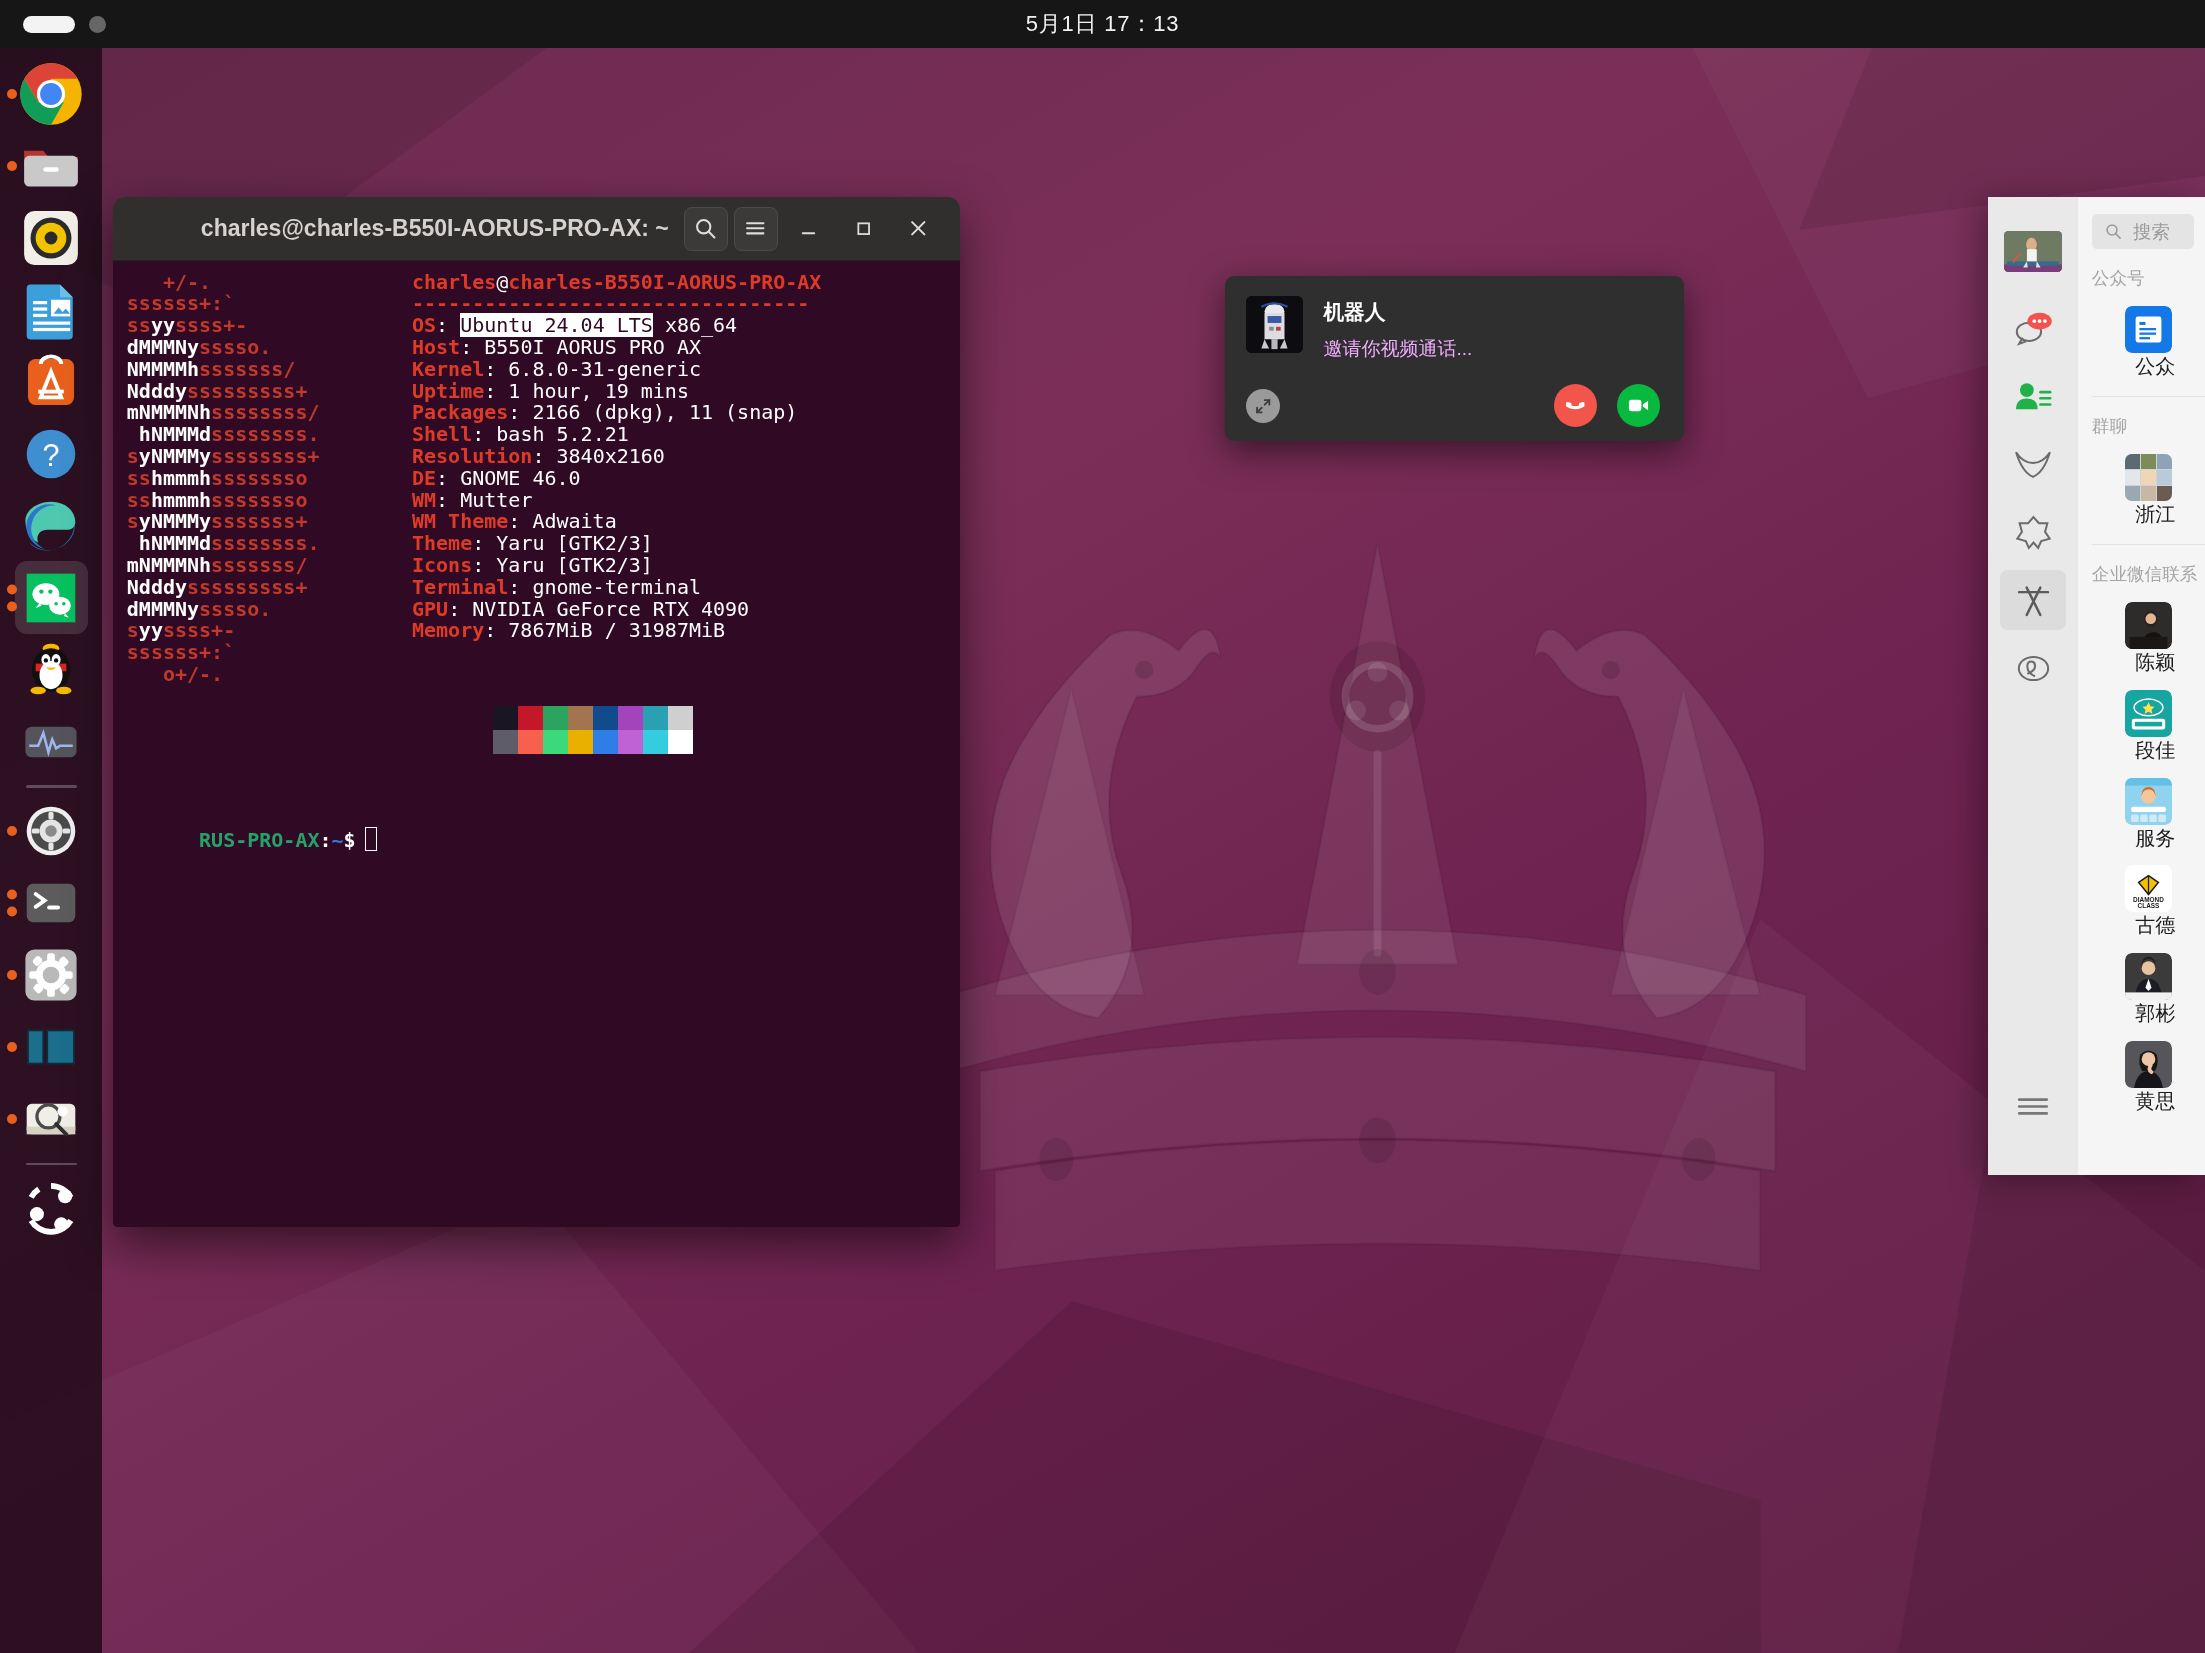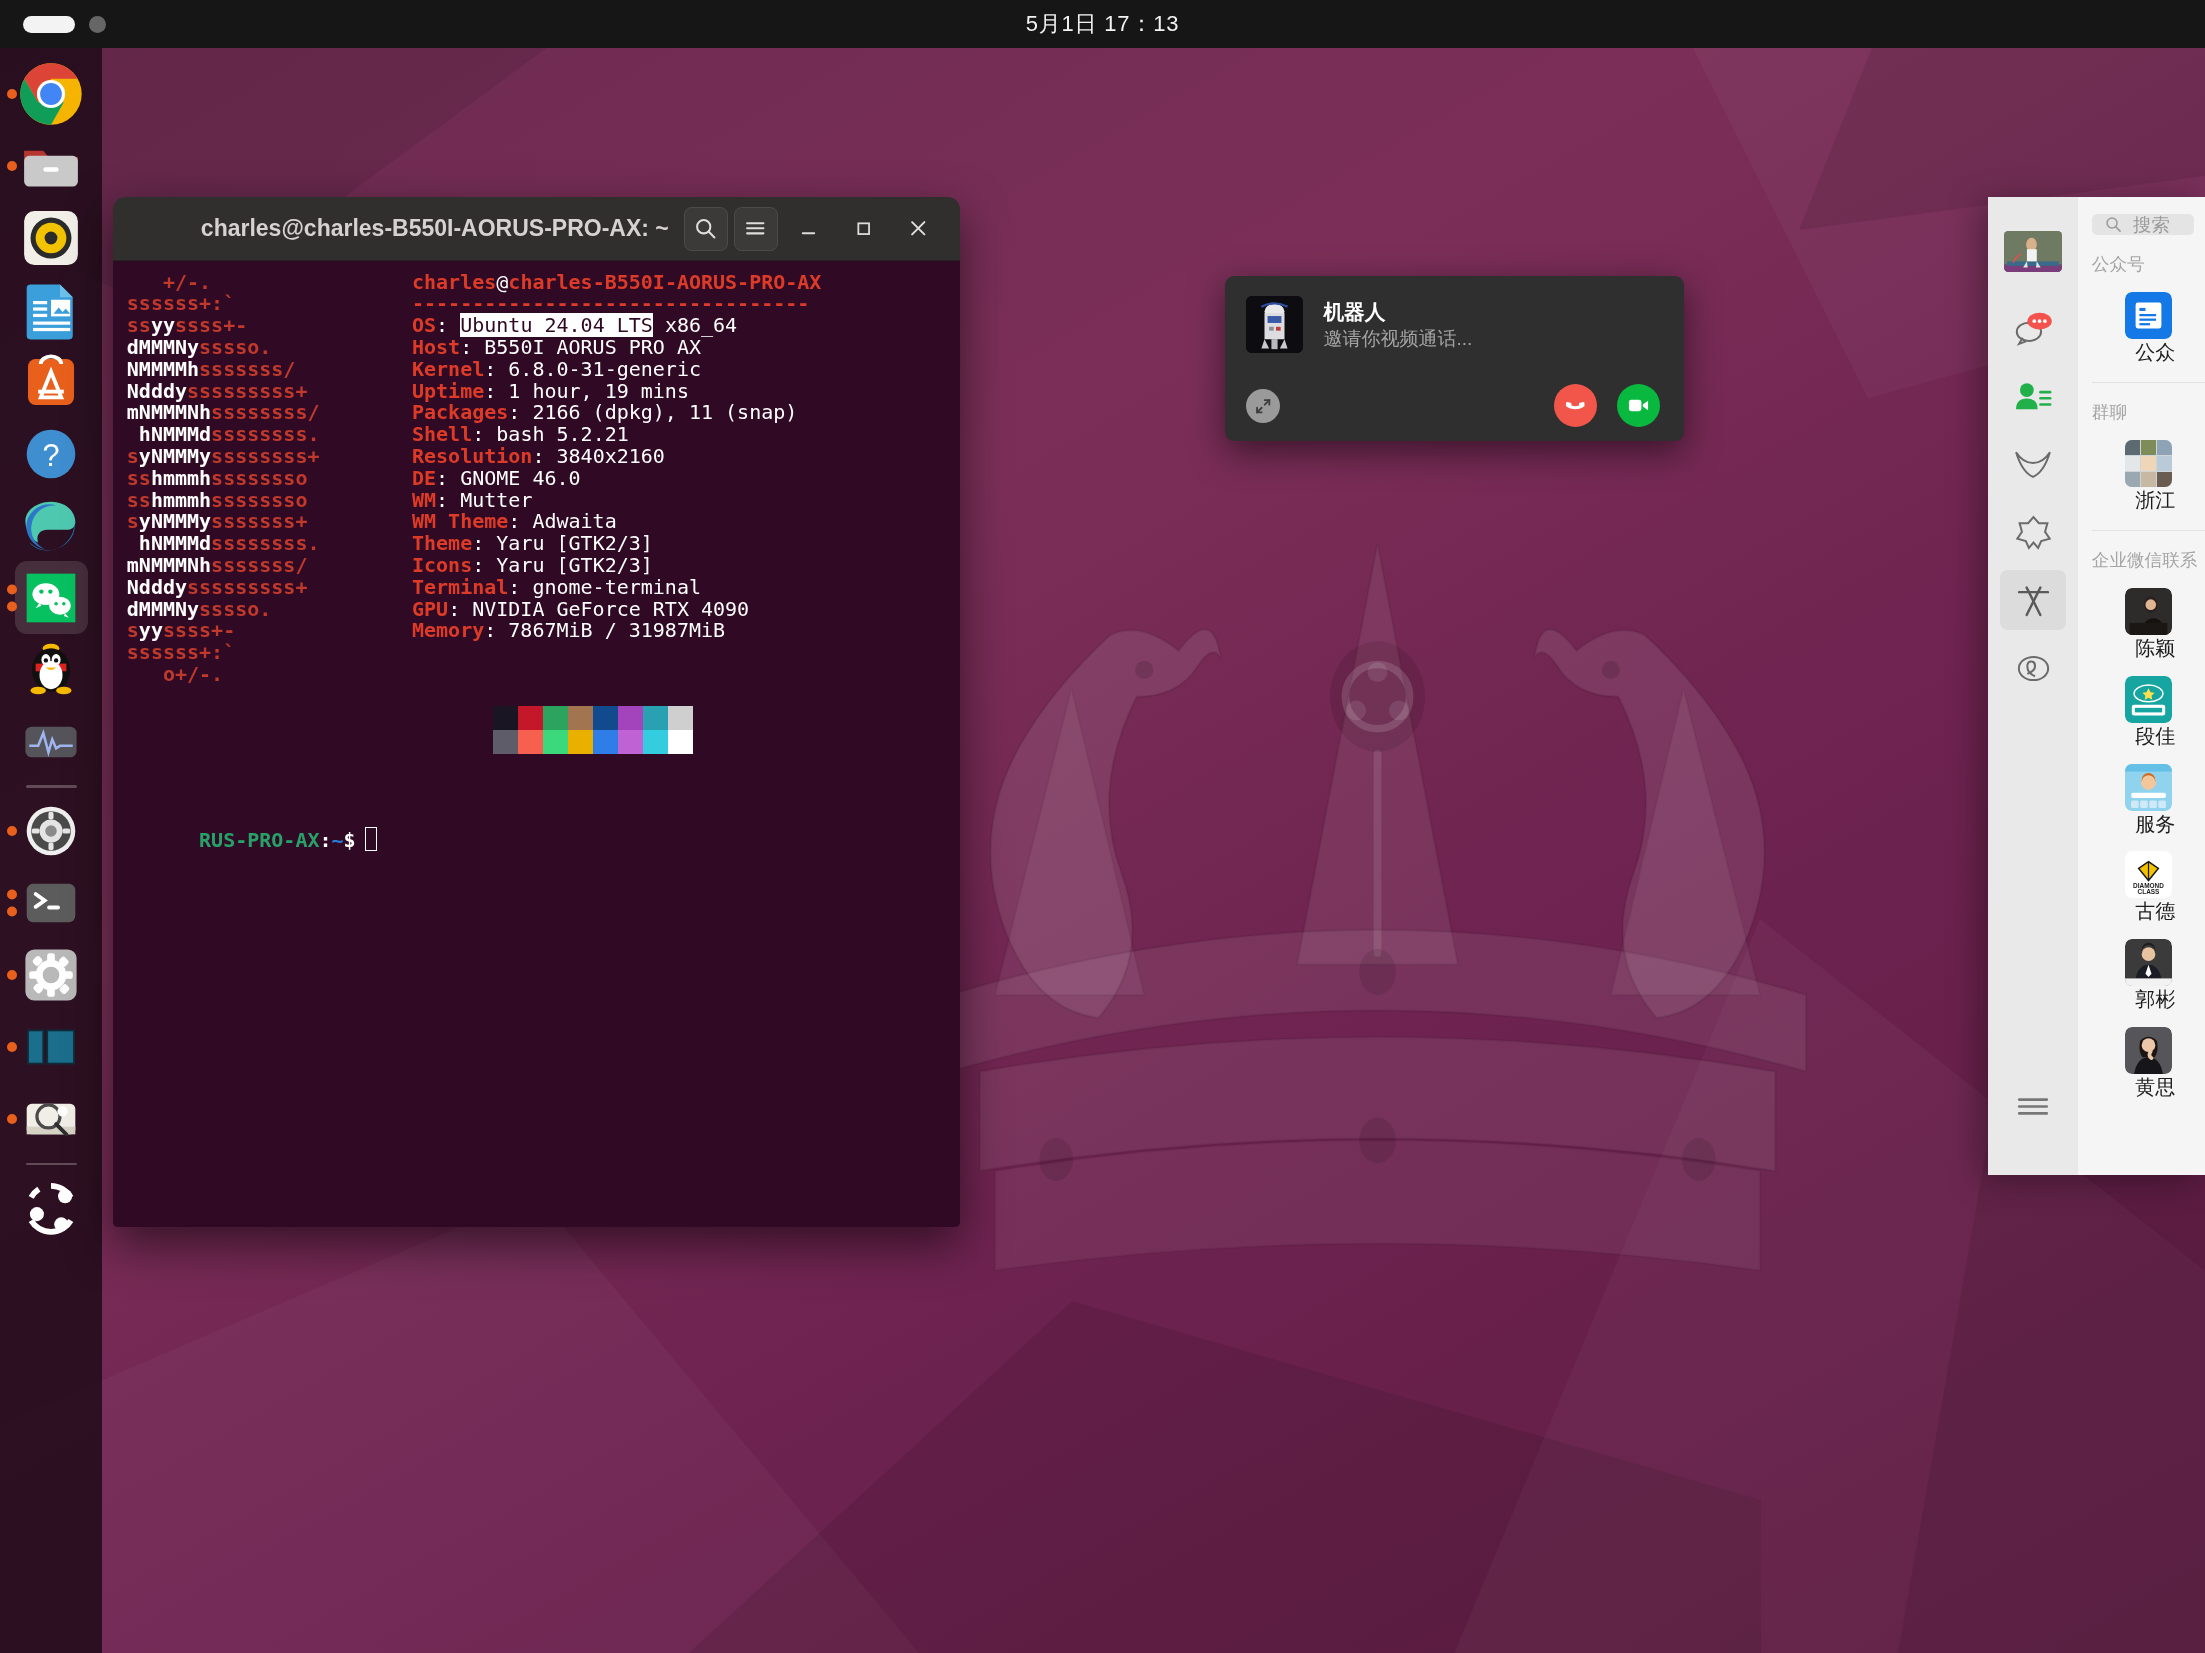--- a/index.html
+++ b/index.html
@@ -122,21 +122,21 @@
     z-index: 60;
   }
   #call-head { display: flex; padding: 20px 0 0 21.4px; }
   #call-avatar {
     width: 57px; height: 57px; border-radius: 6.1px;
     background: #0b0b10; overflow: hidden; flex: 0 0 57px;
     position: relative;
   }
   #call-meta { margin-left: 20px; padding-top: 1.5px; }
   #call-name { color: #ffffff; font-size: 20.7px; font-weight: bold; }
-  #call-sub { color: #a3a3a3; font-size: 19px; margin-top: 0; }
+  #call-sub { color: #f0abfc; font-size: 19px; margin-top: 10px; }
   #call-actions {
     position: absolute; left: 0; right: 0; bottom: 13.8px;
     display: flex; align-items: center;
   }
   #expand-btn {
     margin-left: 21.4px; width: 34px; height: 34px; border-radius: 50%;
     background: #9a9a9a; display: flex; align-items: center; justify-content: center;
   }
   .call-btn {
     width: 43px; height: 43px; border-radius: 50%;
@@ -168,21 +168,21 @@
     display: flex; align-items: center; justify-content: center;
     border-radius: 7.7px; position: relative;
   }
   .rail-icon.active { background: #dcdcdc; }
   #wc-hamburger { position: absolute; bottom: 54px; left: 50%; transform: translateX(-50%); }
   #wc-list {
     flex: 1; background: #f5f5f5; overflow: hidden;
     padding: 17px 0 0 0; position: relative;
   }
   #wc-search {
-    margin: 0 10.7px 0 13.8px; height: 21px; background: #e4e4e4;
+    margin: 0 10.7px 0 13.8px; height: 35px; background: #e4e4e4;
     border-radius: 5.4px; display: flex; align-items: center; padding-left: 12.2px;
   }
   #wc-search .ph { color: #9a9a9a; font-size: 18.4px; margin-left: 10.7px; }
   .wc-group-title { color: #a5a5a5; font-size: 17.6px; padding: 17px 0 9.2px 13.8px; }
   .wc-row { display: flex; align-items: center; padding: 6.9px 0 6.9px 13.8px; flex-direction: column; }
   .wc-av { width: 47px; height: 47px; border-radius: 6.9px; overflow: hidden; flex: 0 0 47px; position: relative; }
   .wc-label { margin-left: 13.8px; font-size: 20px; color: #1c1c1c; white-space: nowrap; }
   .wc-divider { height: 0.8px; background: #e2e2e2; margin: 9.2px 0 0 13.8px; }
   .grid9 { display: grid; grid-template-columns: repeat(3, 1fr); width: 100%; height: 100%; gap: 0.8px; background: #cfd4d8; }
   .grid9 i { display: block; }

